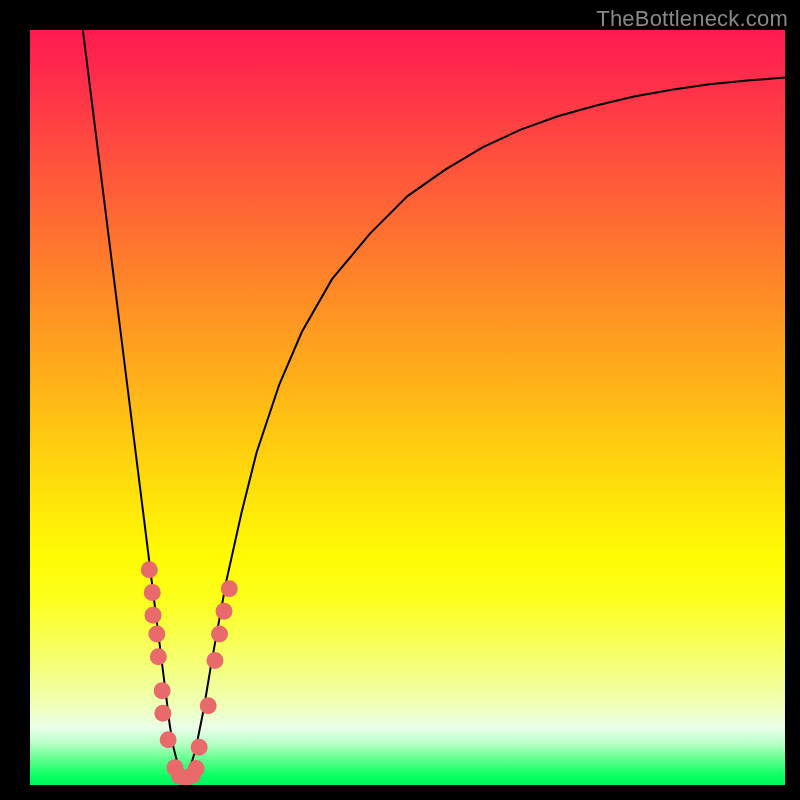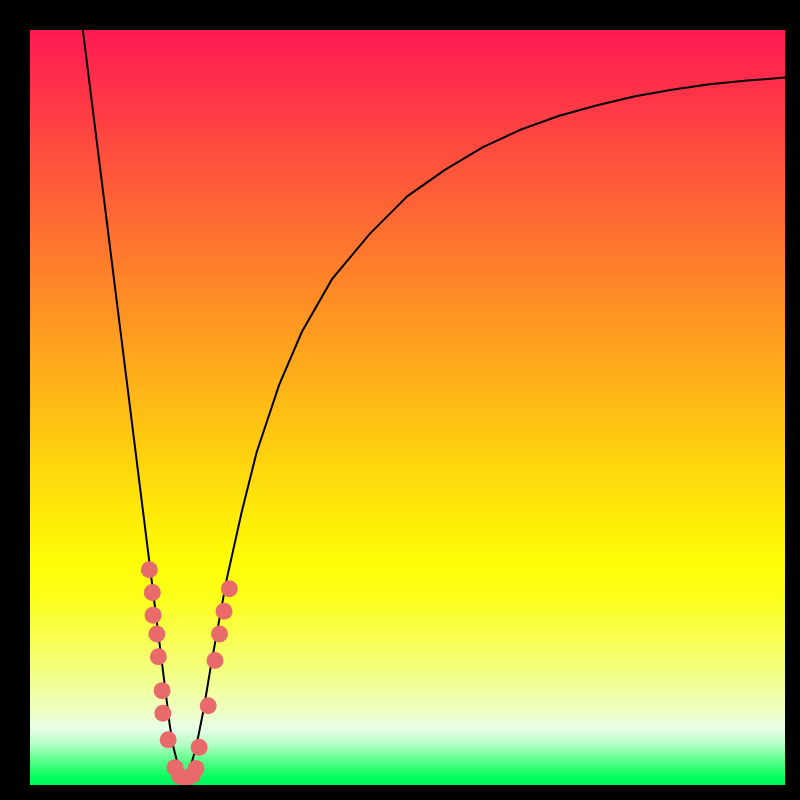--- a/index.html
+++ b/index.html
@@ -62,20 +62,21 @@
     left: 0;
     top: 0;
     width: 755px;
     height: 755px;
   }
 </style>
 </head>
 <body>
 
 <div class="frame">
+  <div class="watermark">TheBottleneck.com</div>
   <div class="plot-area">
     <svg class="overlay" viewBox="0 0 755 755" preserveAspectRatio="none">
       <g id="curves">
           <path d="M52.85 0.00 L60.40 60.40 L67.95 120.80 L75.50 181.20 L83.05 241.60 L90.60 302.00 L98.15 362.40 L105.70 422.80 L113.25 483.20 L120.80 543.60 L128.35 604.00 L135.90 664.40 L139.68 694.60 L143.45 717.25 L147.22 732.35 L151.00 745.94 L153.27 751.23 " fill="none" stroke="#000" stroke-width="2"></path>
           <path d="M153.27 751.23 L158.55 743.67 L166.10 717.25 L173.65 679.50 L181.20 634.20 L196.30 551.15 L211.40 483.20 L226.50 422.80 L249.15 354.85 L271.80 302.00 L302.00 249.15 L339.75 203.85 L377.50 166.10 L415.25 139.68 L453.00 117.02 L490.75 99.66 L528.50 86.07 L566.25 75.50 L604.00 66.44 L641.75 59.65 L679.50 54.36 L717.25 50.59 L755.00 47.56 " fill="none" stroke="#000" stroke-width="2"></path>
         </g>
       <g id="markers">
           <circle cx="119.29" cy="539.83" r="8.5" fill="#e86a6a"></circle>
           <circle cx="122.31" cy="562.48" r="8.5" fill="#e86a6a"></circle>
           <circle cx="123.06" cy="585.13" r="8.5" fill="#e86a6a"></circle>

